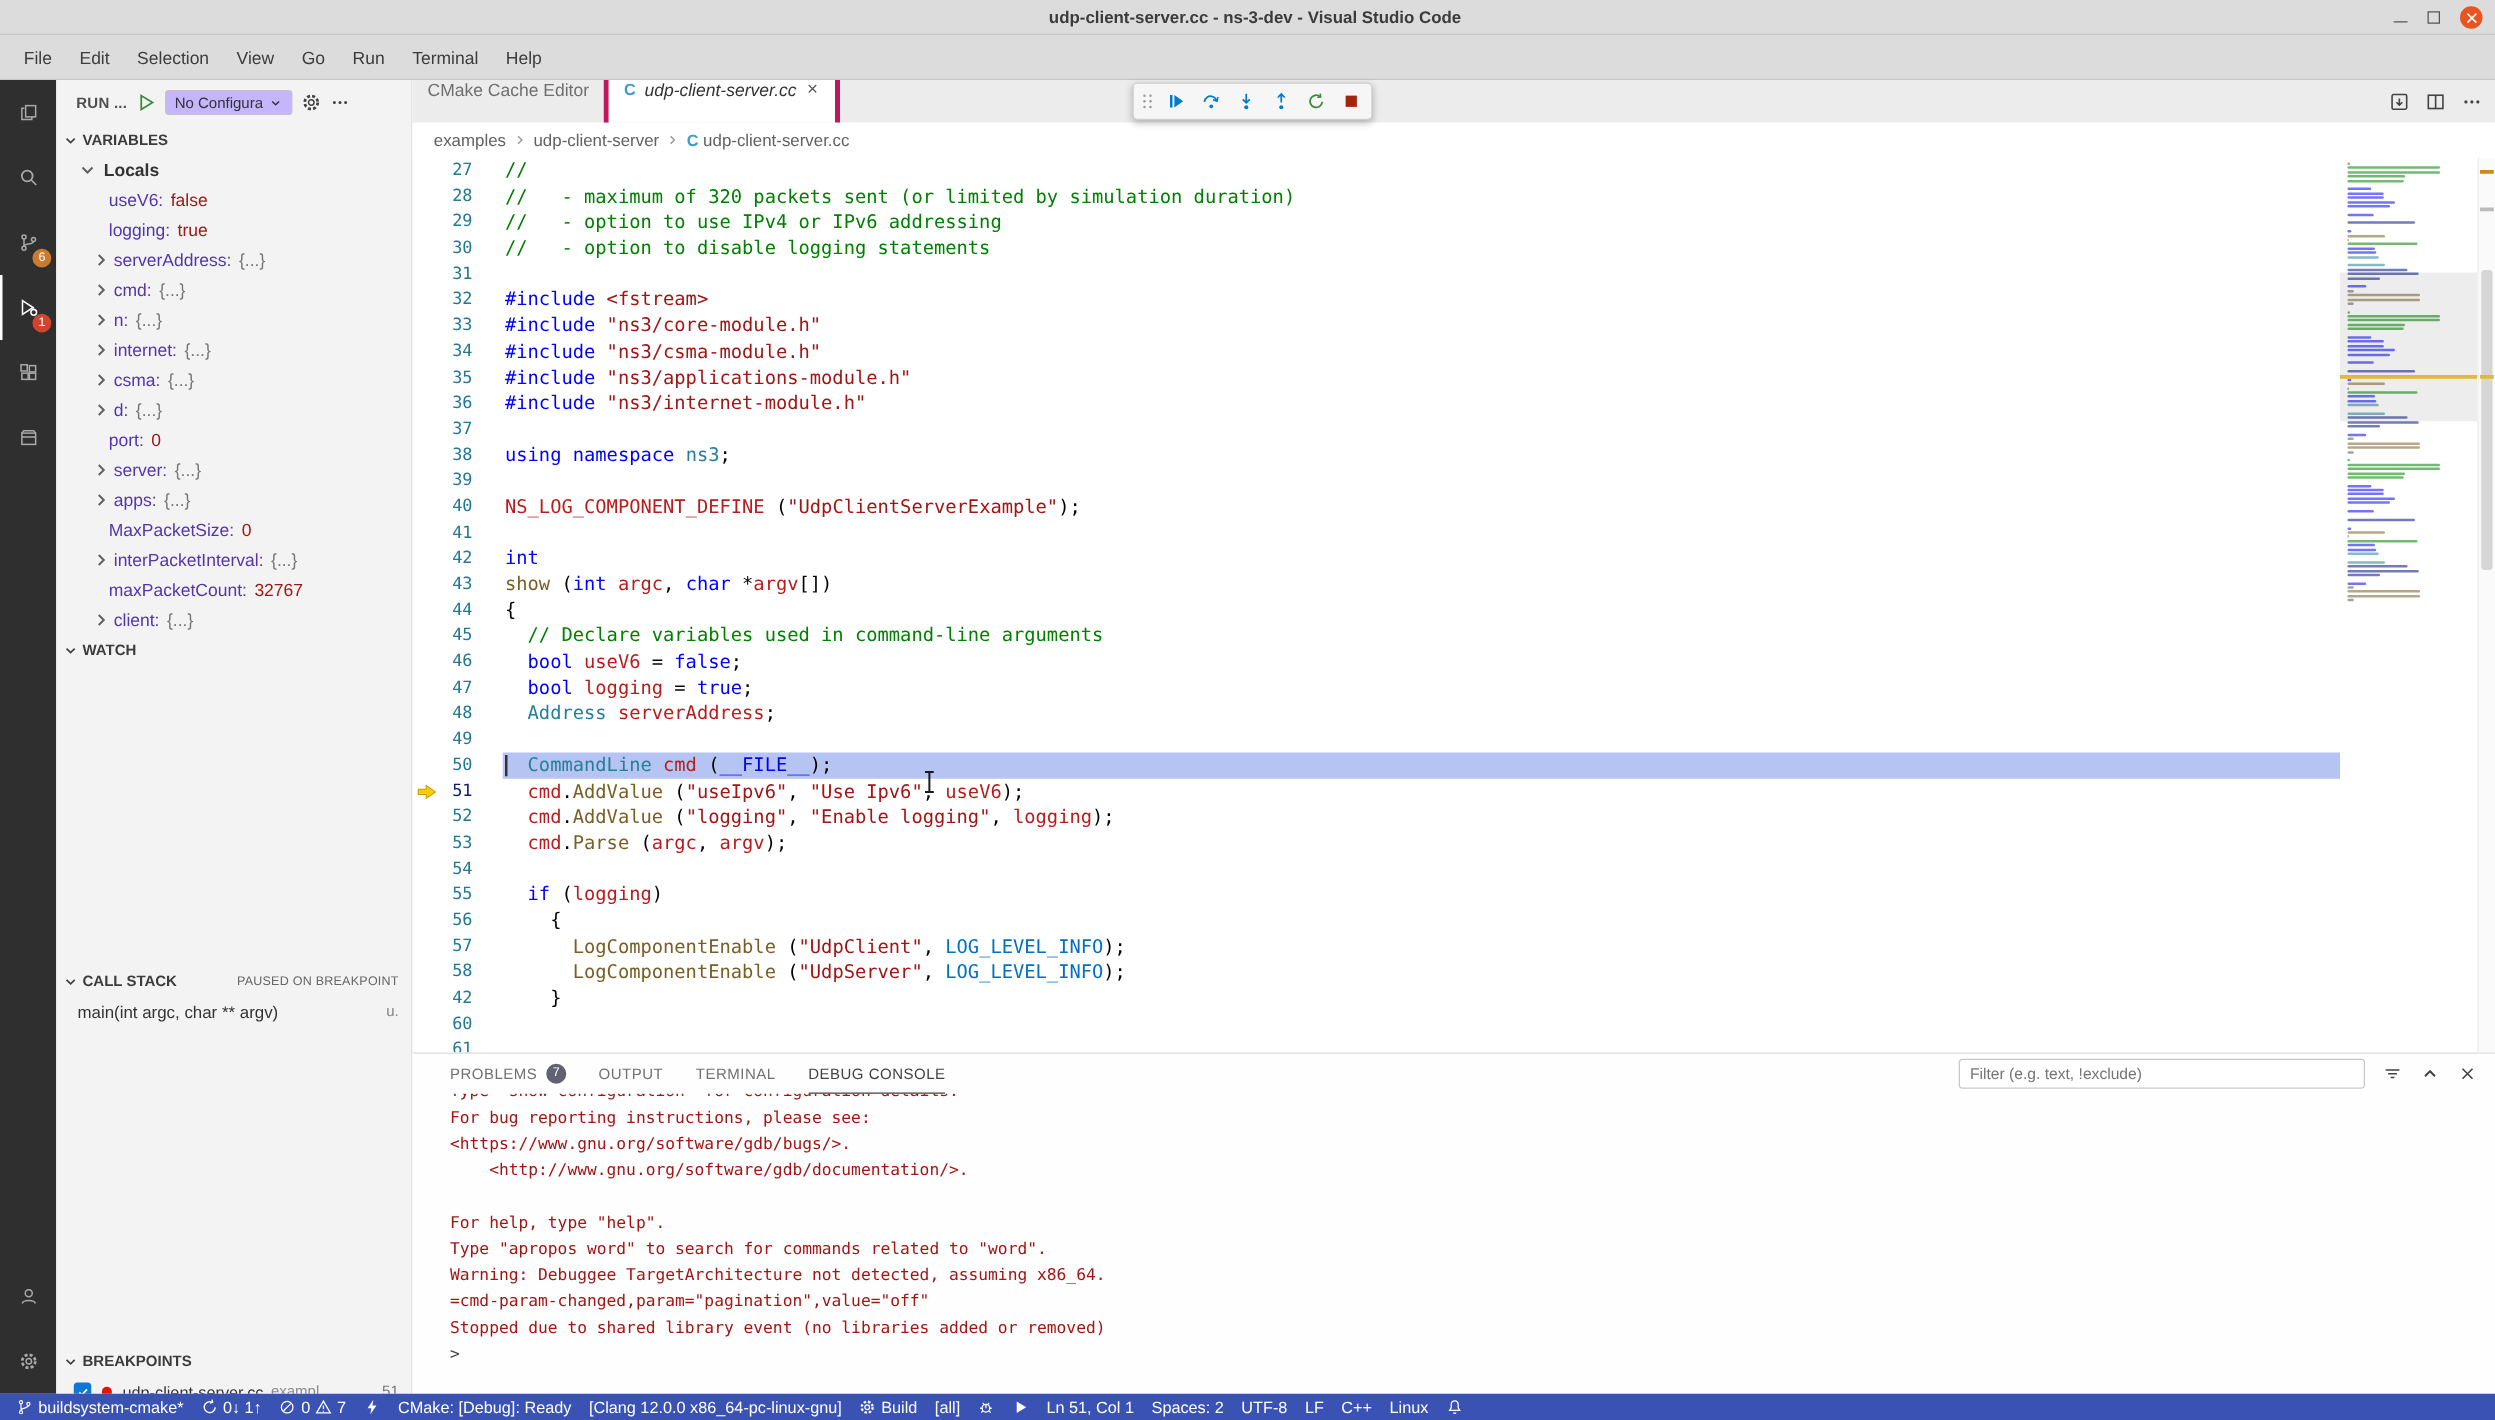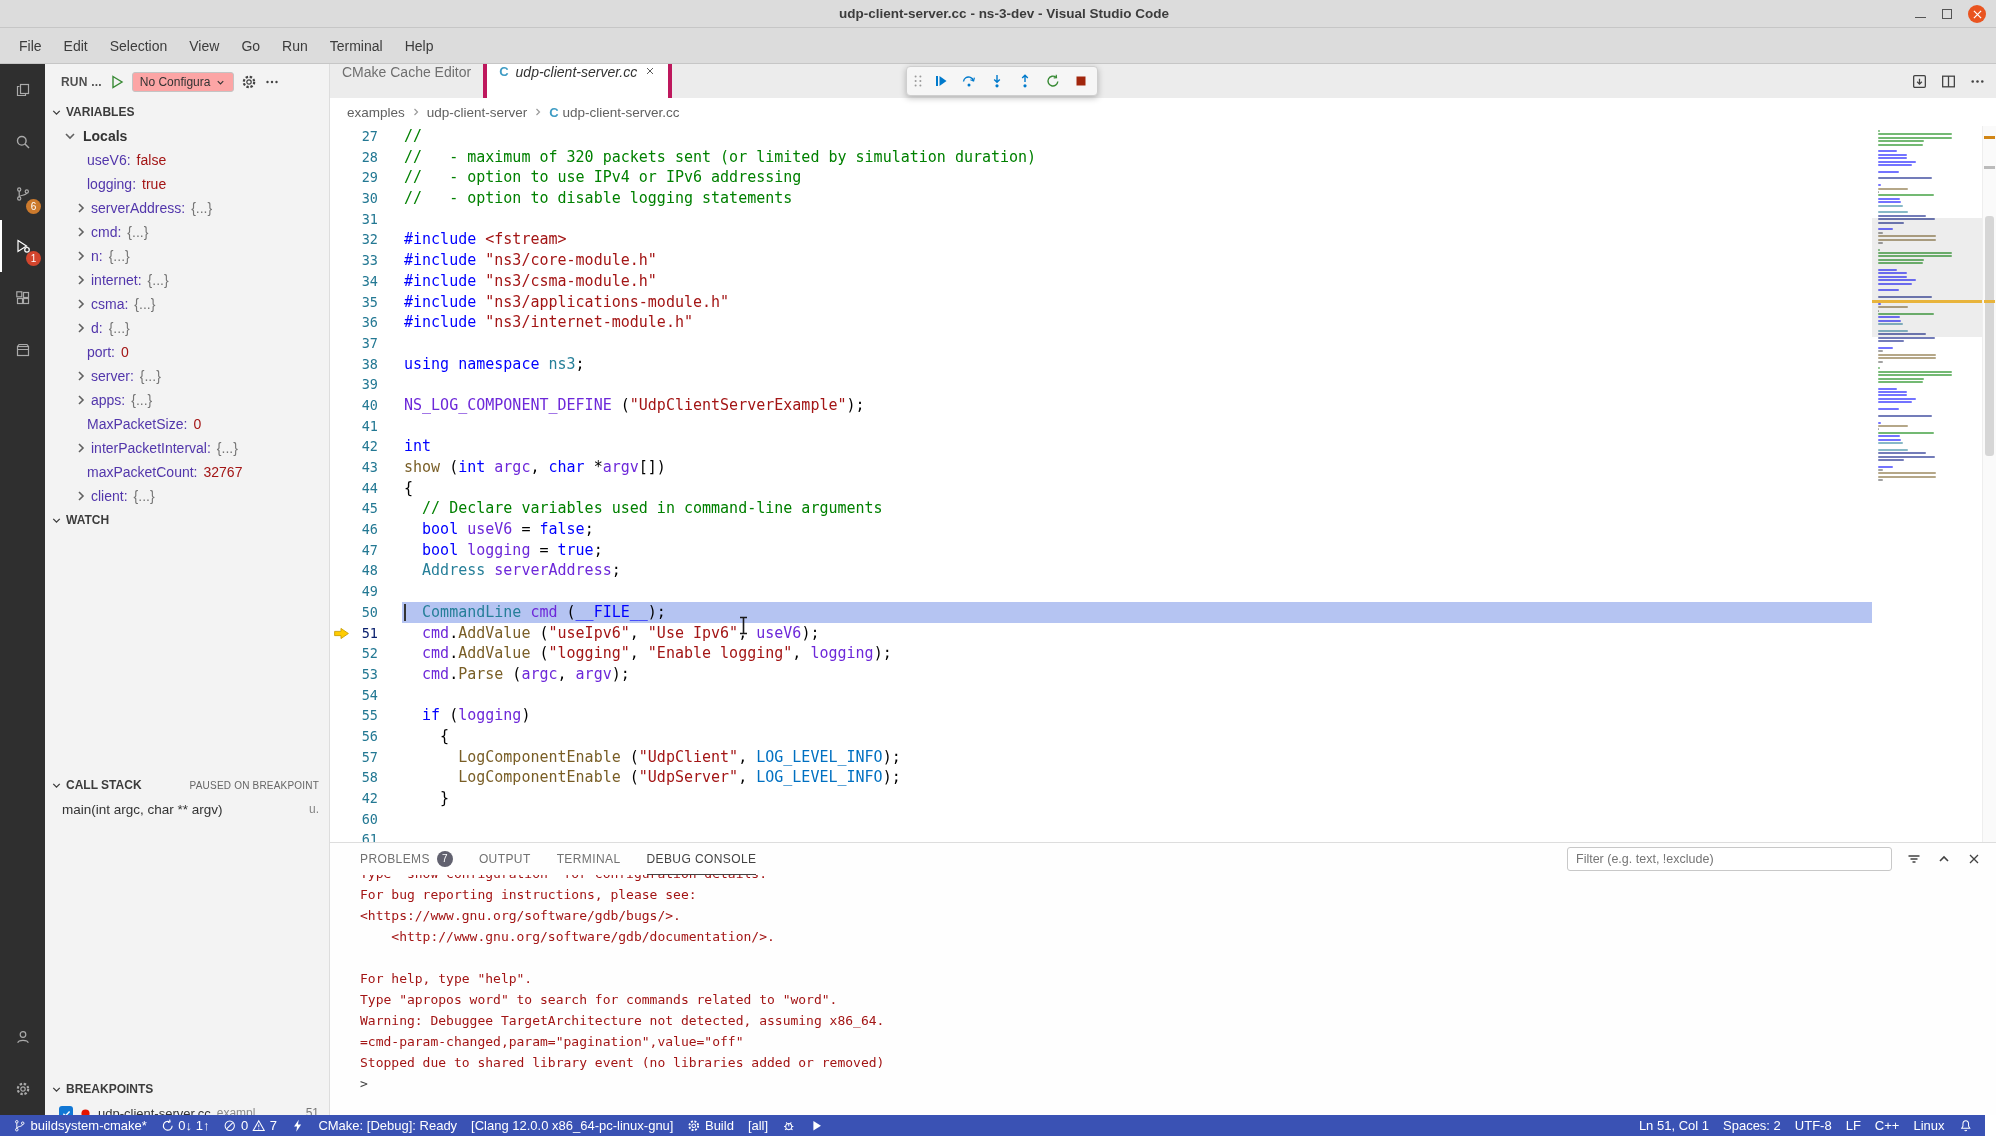--- a/index.html
+++ b/index.html
@@ -34,21 +34,21 @@
   .act-badge { position:absolute; right:4px; bottom:6px; min-width:15px; height:15px; border-radius:9px;
                color:#fff; font-size:10px; line-height:15px; text-align:center; padding:0 3px; }
   .act-spacer { flex:1; }
 
   
   .sidebar { width:285px; background:#f3f3f3; border-right:1px solid #ddd; flex-shrink:0;
              font-size:14px; color:#333; overflow:hidden; position:relative; }
   .run-bar { height:36px; display:flex; align-items:center; padding:0 8px 0 16px; gap:7px; }
   .run-title { font-size:12px; font-weight:bold; color:#4f4f4f; letter-spacing:.2px; white-space:nowrap; }
   .play-green { color:#388a34; } .play-green svg { width:15px; height:15px; }
-  .config-select { display:flex; align-items:center; gap:5px; background:#fca5a5; border:1px solid #c4c4c4;
+  .config-select { display:flex; align-items:center; gap:5px; background:#c4b5fd; border:1px solid #c4c4c4;
                    border-radius:3px; padding:2px 7px; font-size:12px; color:#333; max-width:128px; white-space:nowrap; }
   .config-select .icon svg { width:11px; height:11px; }
   .run-bar .tool { color:#424242; } .run-bar .tool svg { width:16px; height:16px; }
   .section-header { height:24px; display:flex; align-items:center; gap:3px; padding:0 10px 0 5px;
                     font-size:12px; font-weight:bold; color:#3c3c3c; }
   .section-header .icon svg { width:13px; height:13px; }
   .hdr-status { margin-left:auto; font-size:10px; font-weight:normal; color:#666; letter-spacing:.2px; white-space:nowrap; }
   .tree-row { height:24px; display:flex; align-items:center; padding-left:28px; white-space:nowrap; overflow:hidden; }
   .scope-row { padding-left:17px; font-weight:bold; color:#333; gap:3px; }
   .tree-chev { color:#616161; margin-right:2px; } .tree-chev svg { width:12px; height:12px; }
@@ -98,21 +98,21 @@
                 color:#237893; text-align:right; padding-right:24px; position:relative; }
   .gutter-row.current { color:#0b216f; }
   .exec-arrow { position:absolute; left:3px; top:2px; } .exec-arrow svg { width:17px; height:17px; }
   .code-scroll { position:absolute; left:72px; right:124px; top:0; bottom:0; overflow:hidden; }
   .code-line { height:20.7px; line-height:20.7px; font-family:"DejaVu Sans Mono", monospace; font-size:15px;
                white-space:pre; position:relative; padding-left:2px; color:#000; }
   .code-line.current { background:var(--current-line,#b5c4f2); }
   .caret { position:absolute; left:2px; top:2px; width:2px; height:17px; background:#333; }
   .tk-cmt { color:#008000; } .tk-kw { color:#0000ff; } .tk-pp { color:#0000ff; }
   .tk-str { color:#a31515; } .tk-type { color:#267f99; } .tk-fn { color:#795e26; }
-  .tk-var { color:#6d28d9; } .tk-enum { color:#0070c1; } .tk-pl { color:#000; }
+  .tk-var { color:#b91c1c; } .tk-enum { color:#0070c1; } .tk-pl { color:#000; }
 
   .minimap { position:absolute; right:14px; top:0; bottom:0; width:110px; background:#fff; }
   .mm-bars { position:absolute; left:6px; right:4px; top:4px; }
   .mm-bar { height:2px; margin-bottom:1.4px; border-radius:1px; opacity:.55; }
   .mm-slider { position:absolute; left:0; right:0; top:92px; height:119px; background:rgba(0,0,0,.07); }
   .mm-current { position:absolute; left:0; right:0; top:174px; height:3px; background:#e8b43c; }
   .scrollbar { position:absolute; right:0; top:0; bottom:0; width:14px; background:#fafafa; border-left:1px solid #eee; }
   .sb-slider { position:absolute; left:2px; right:2px; top:90px; height:240px; background:rgba(0,0,0,.14); border-radius:3px; }
   .ruler-mark { position:absolute; left:1px; right:1px; height:3px; }
 
@@ -128,22 +128,22 @@
   .filter-input { width:325px; height:24px; border:1px solid #c8c8c8; border-radius:3px; padding:0 8px;
                   font-size:12.5px; color:#555; font-family:"Liberation Sans", sans-serif; outline:none; background:#fff; }
   .panel-right .icon { color:#424242; } .panel-right .icon svg { width:16px; height:16px; }
   .console { flex:1; overflow:hidden; padding:2px 0 0 30px; font-family:"DejaVu Sans Mono", monospace;
              font-size:13px; line-height:21px; color:#a31515; }
   .console-line { white-space:pre; min-height:21px; }
   .console-line.clipped { margin-top:-14px; }
   .console-prompt { color:#444; }
 
   
-  .statusbar { position:absolute; left:0; right:11px; bottom:0; height:21px; background:var(--status-bg,#3a52b4);
-               color:#fff; display:flex; align-items:center; justify-content:space-between; font-size:13px; padding:0 6px; }
+  .statusbar { position:absolute; left:0; right:0; bottom:0; height:21px; background:var(--status-bg,#3a52b4);
+               color:#fff; display:flex; align-items:center; font-size:13px; padding:0 6px; }
   .sb-group { display:flex; align-items:center; height:100%; }
   .sb-item { display:flex; align-items:center; gap:4px; padding:0 7px; height:100%; white-space:nowrap; }
   .sb-item .icon svg { width:13.5px; height:13.5px; display:block; }
 
   .icon { display:inline-flex; } .icon svg { width:16px; height:16px; display:block; }
   .mouse-cursor { position:absolute; left:738px; top:616px; z-index:40; pointer-events:none; }
 </style>
 </head>
 <body>
 

